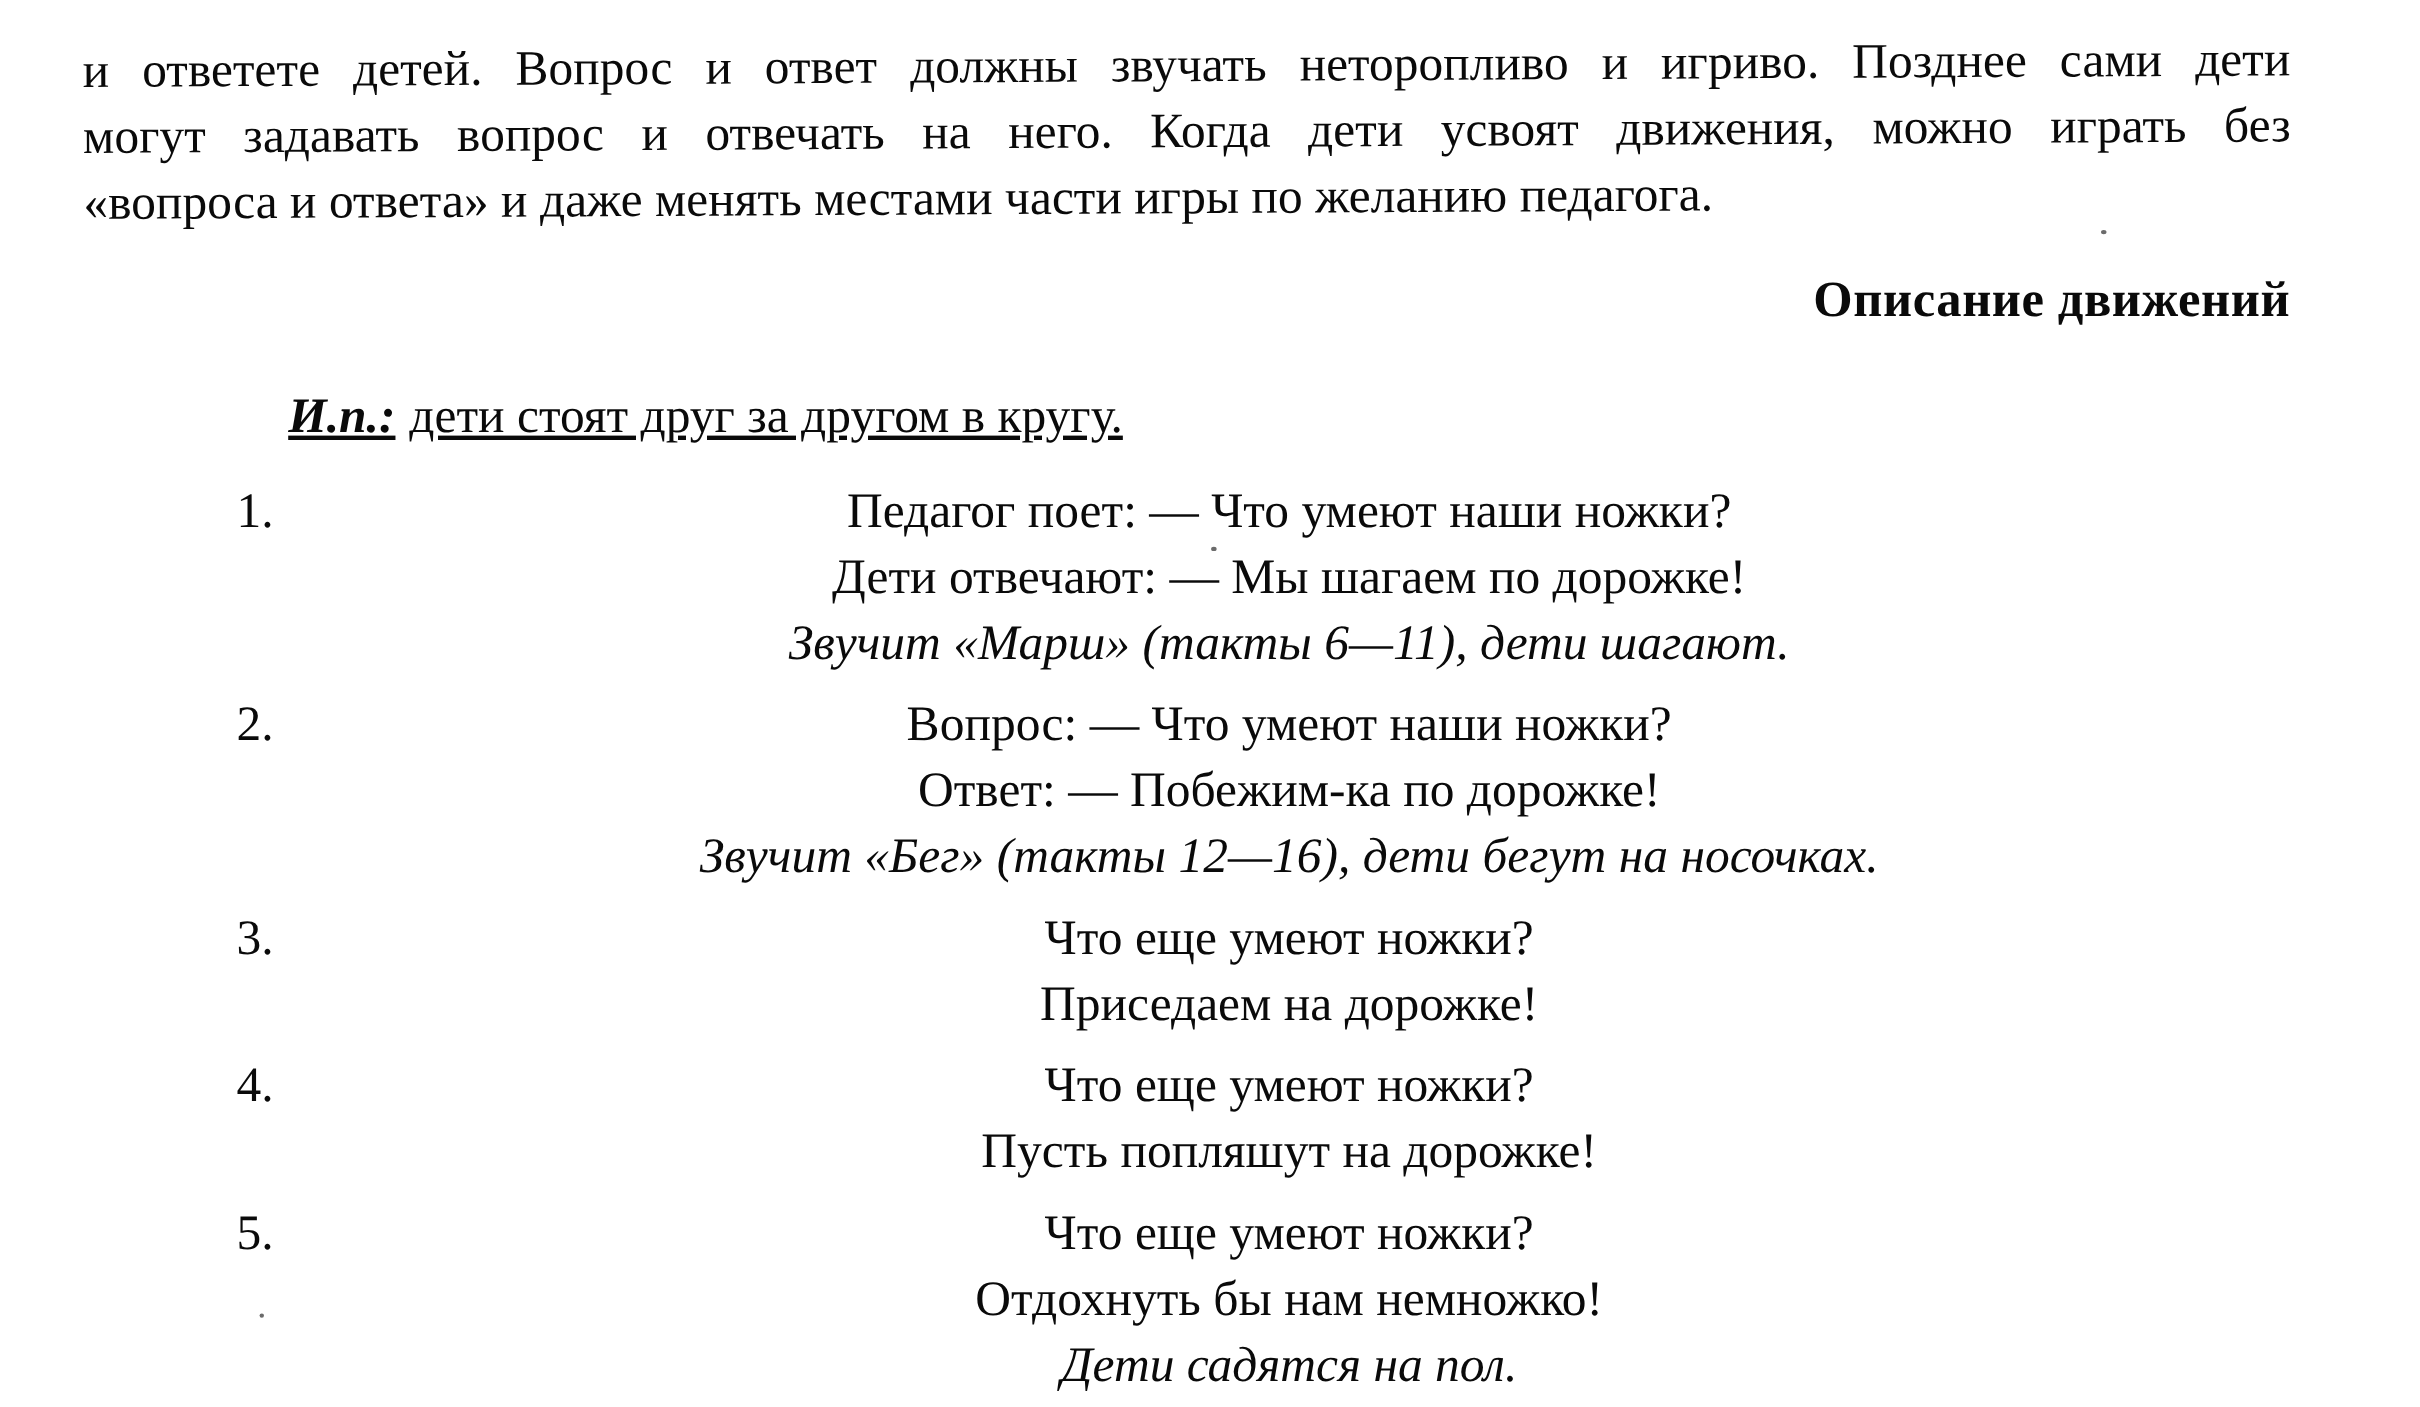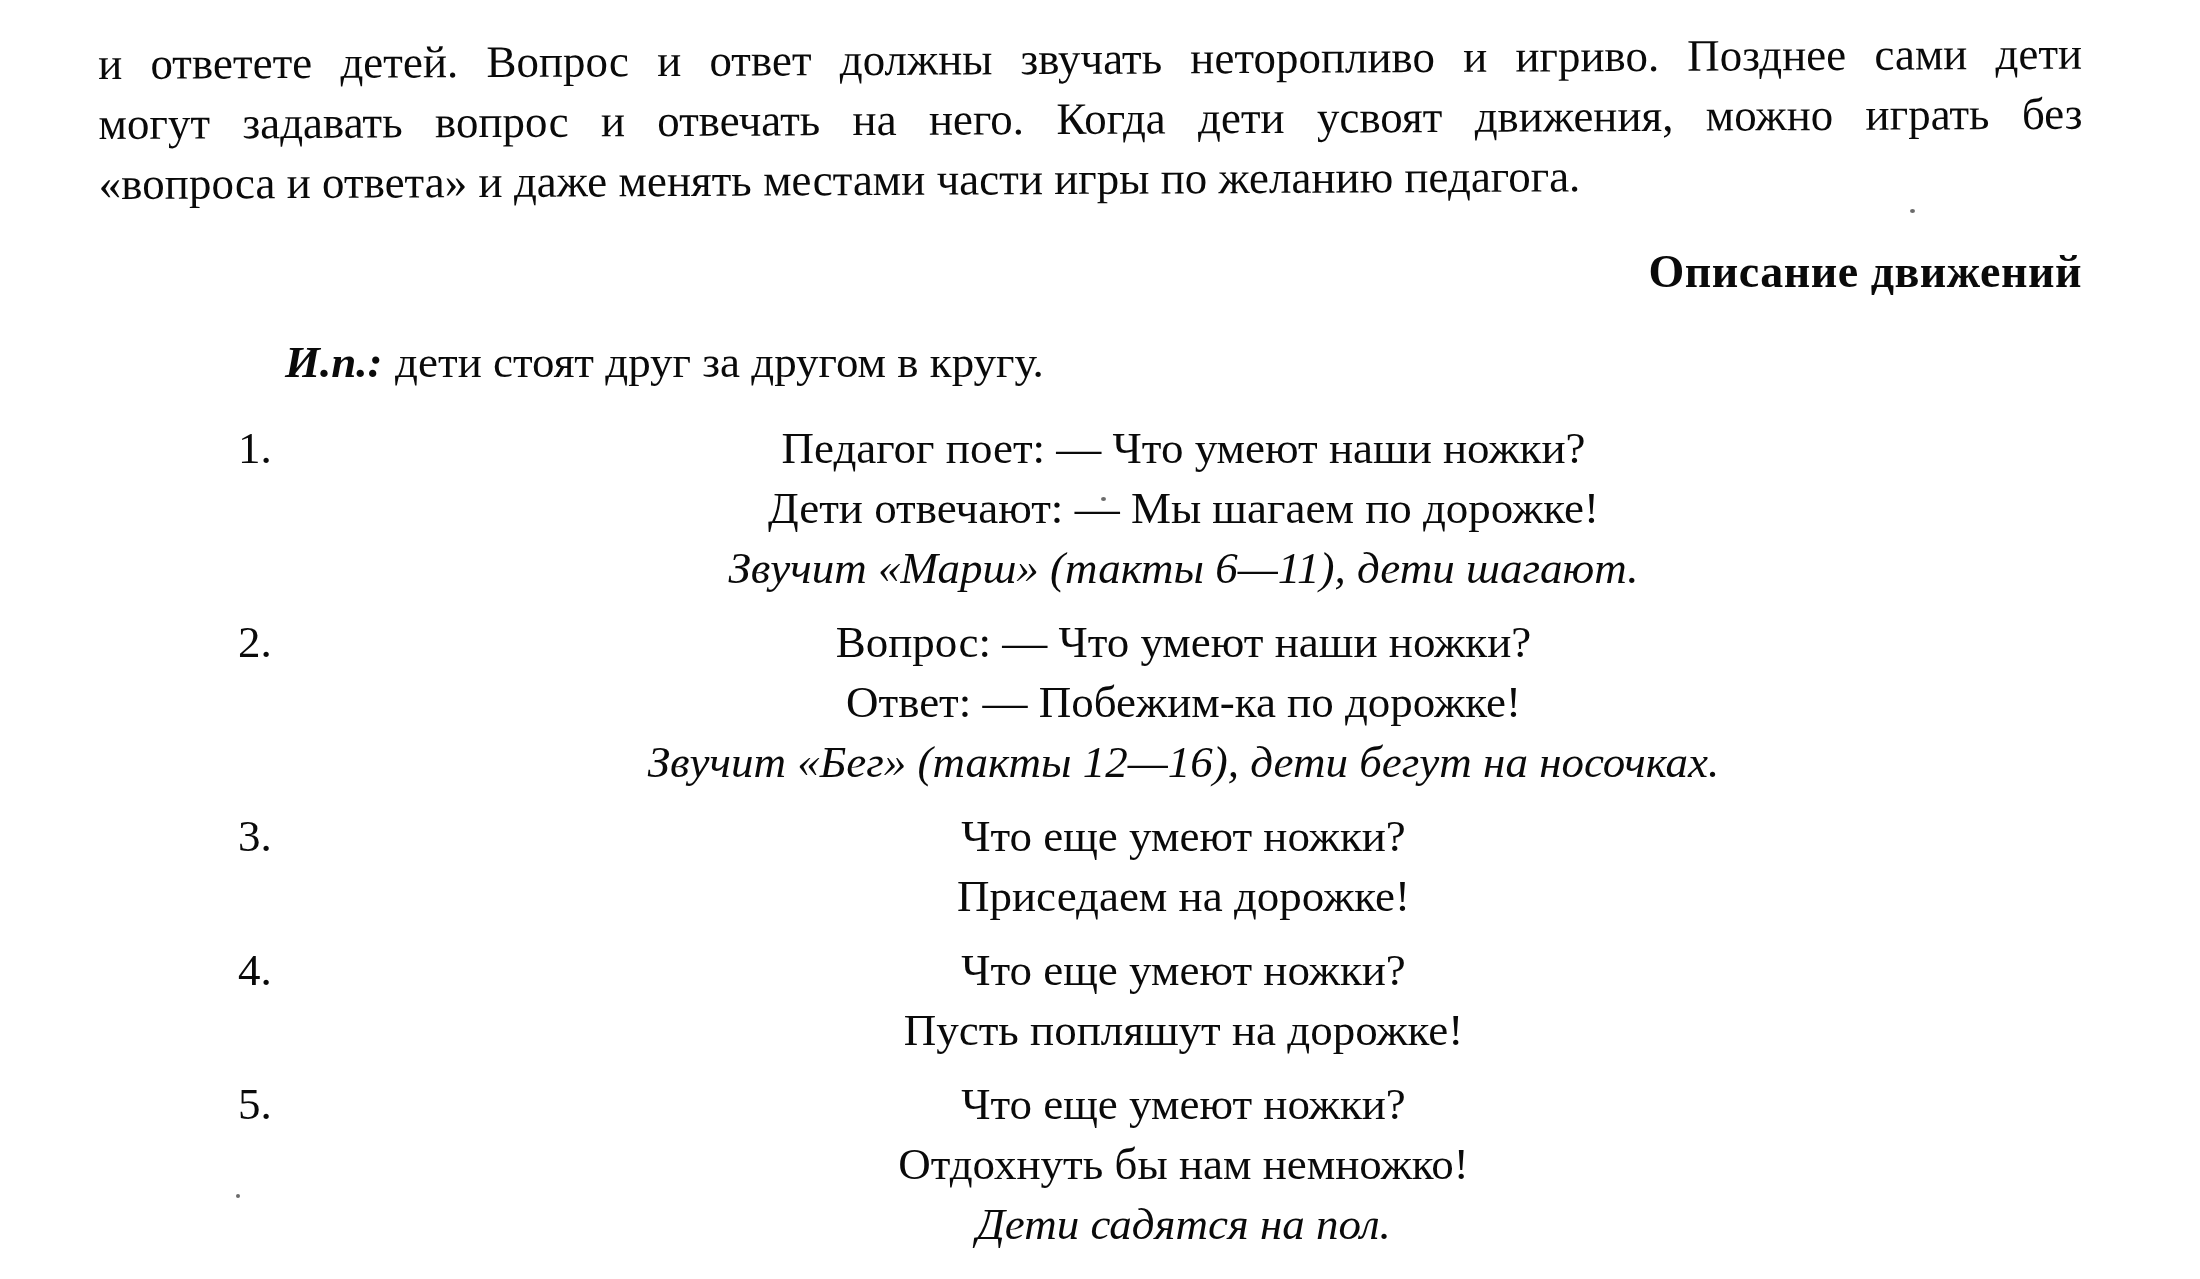--- a/index.html
+++ b/index.html
@@ -13,21 +13,21 @@
     overflow: hidden;
     color: #0a0a0a;
     font-family: "Liberation Serif", serif;
     -webkit-font-smoothing: antialiased;
   }
   .page {
     position: relative;
     box-sizing: border-box;
     width: 2172px;
     height: 1279px;
-    padding: 34px 90px 0 98px;
+    padding: 34px 90px 0 75px;
     background: #ffffff;
   }
   
   .intro {
     font-size: 45px;
     line-height: 60px;
     transform: rotate(-0.3deg);
     transform-origin: 0 0;
   }
   .intro-line { white-space: nowrap; }
@@ -40,23 +40,24 @@
   .heading {
     margin: 28px 0 0 0;
     font-size: 46px;
     line-height: 60px;
     font-weight: bold;
     text-align: right;
     letter-spacing: 0.5px;
   }
   
   .ip {
-    margin: 30px 0 0 187px;
+    margin: 46px 0 0 187px;
     font-size: 45px;
     line-height: 60px;
+    text-decoration: underline;
   }
   .ip .ip-label {
     font-weight: bold;
     font-style: italic;
   }
   .ip .ip-text { margin-left: 0.28em; }
   
   .list {
     margin-top: 26px;
     display: flex;

